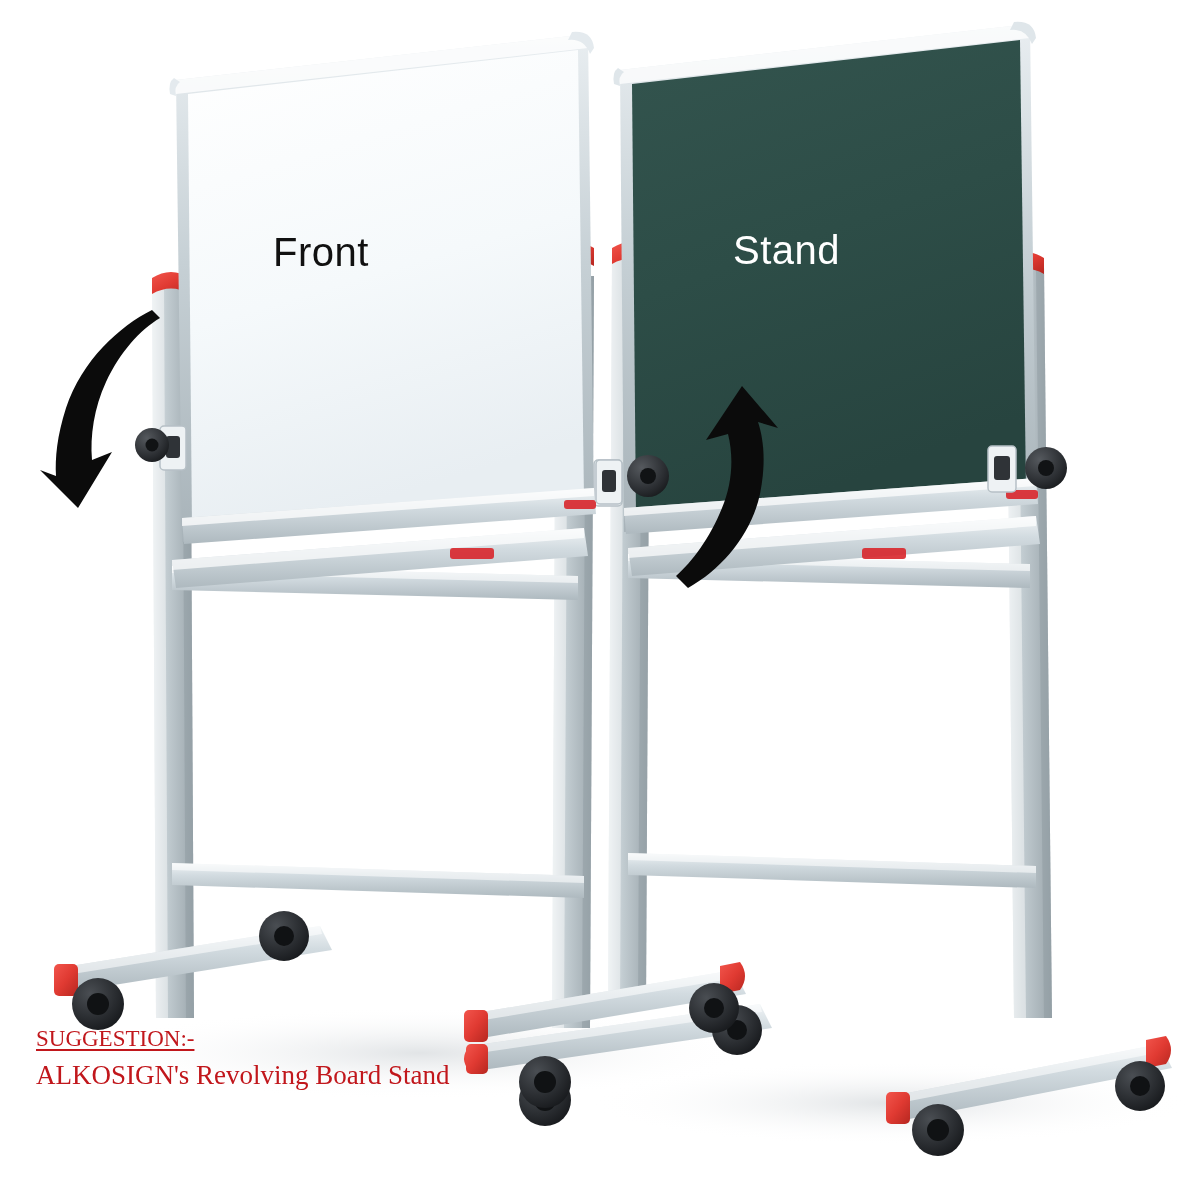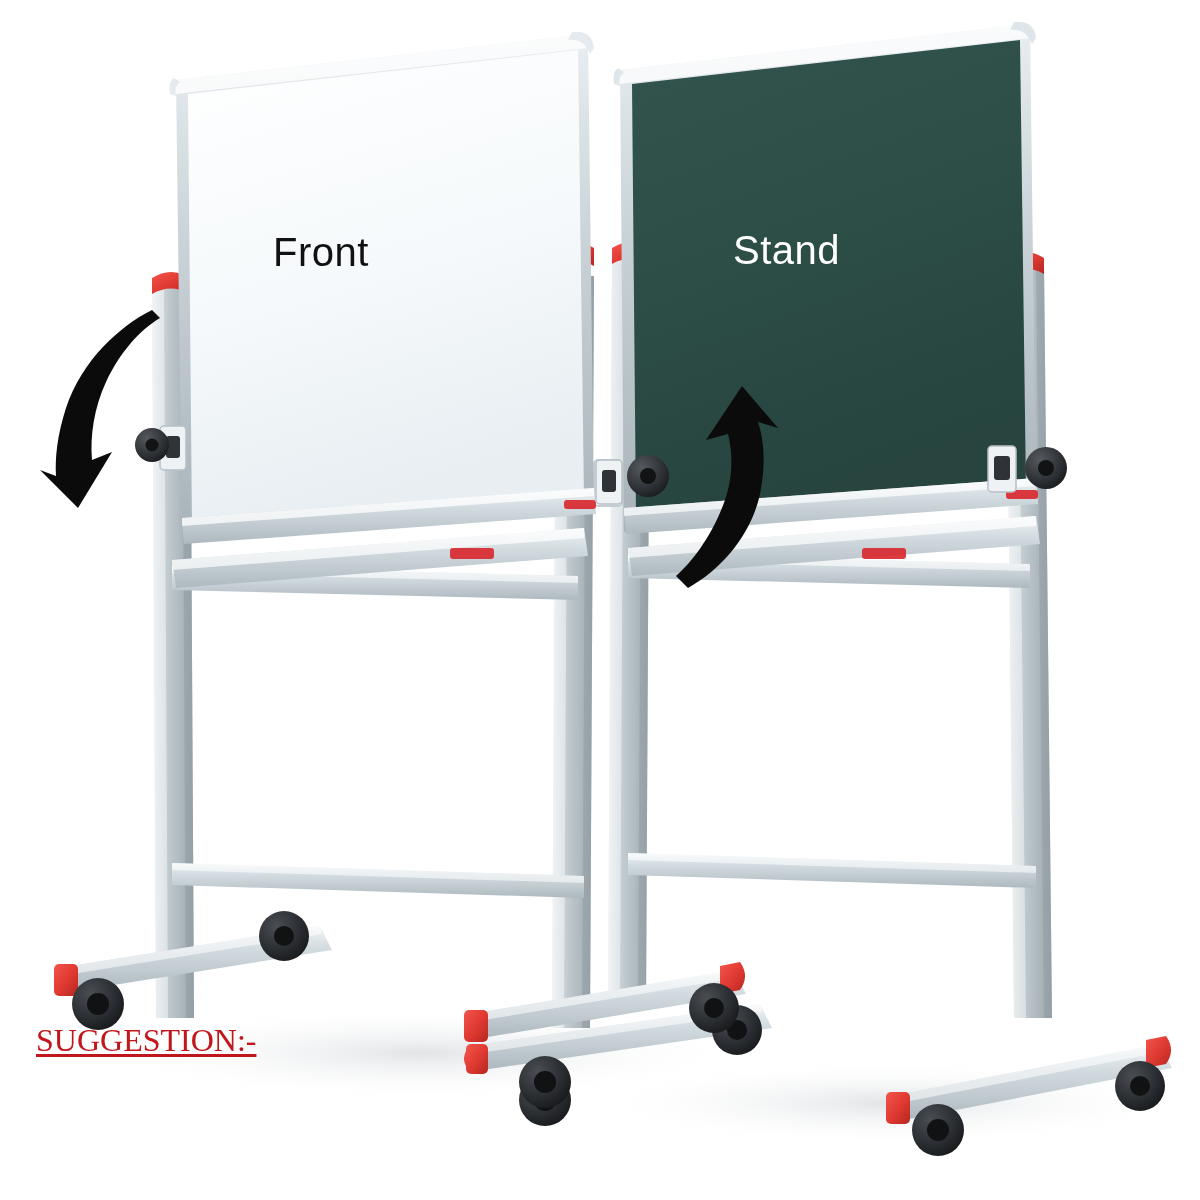--- a/index.html
+++ b/index.html
@@ -30,21 +30,21 @@
     width:520px;
     color:#c1171c;
     font-family:"Liberation Serif",serif;
     font-size:27px;
     line-height:1.42;
   }
   #suggestion .head{
     display:inline-block;
     text-decoration:underline;
     text-underline-offset:3px;
-    font-size:32px;
+    font-size:23px;
   }
   #suggestion .ln{display:block;}
 </style>
 </head>
 <body>
 
 <div id="stage">
 
   <svg id="scene" viewBox="0 0 1200 1200">
     <defs>
@@ -294,15 +294,16 @@
                C 710,530 692,554 676,568 Z" fill="#0b0b0b"></path>
     </g>
   </svg>
 
   <div class="lbl" id="label-front">Front</div>
 
   <div class="lbl" id="label-back">Stand</div>
 
   <div id="suggestion">
     <span class="head">SUGGESTION:-</span>
+    <span class="ln">ALKOSIGN's Revolving Board Stand</span>
   </div>
 
 </div>
 
 </body></html>

